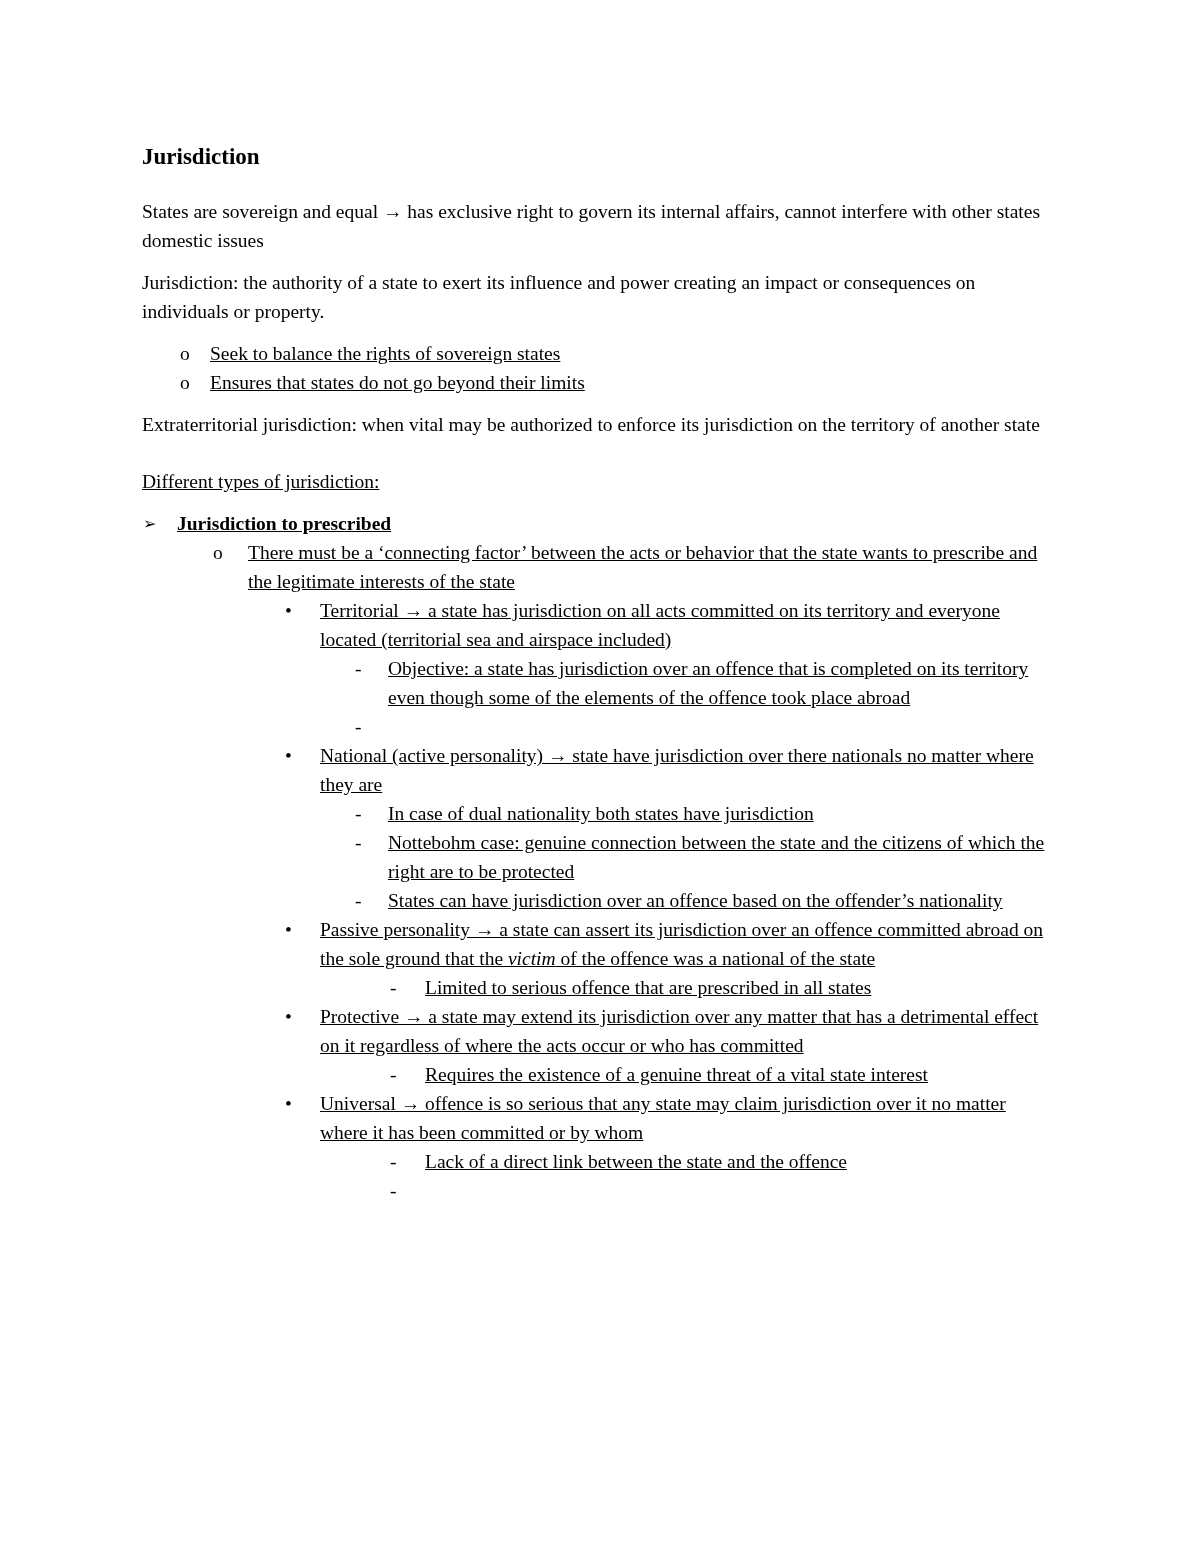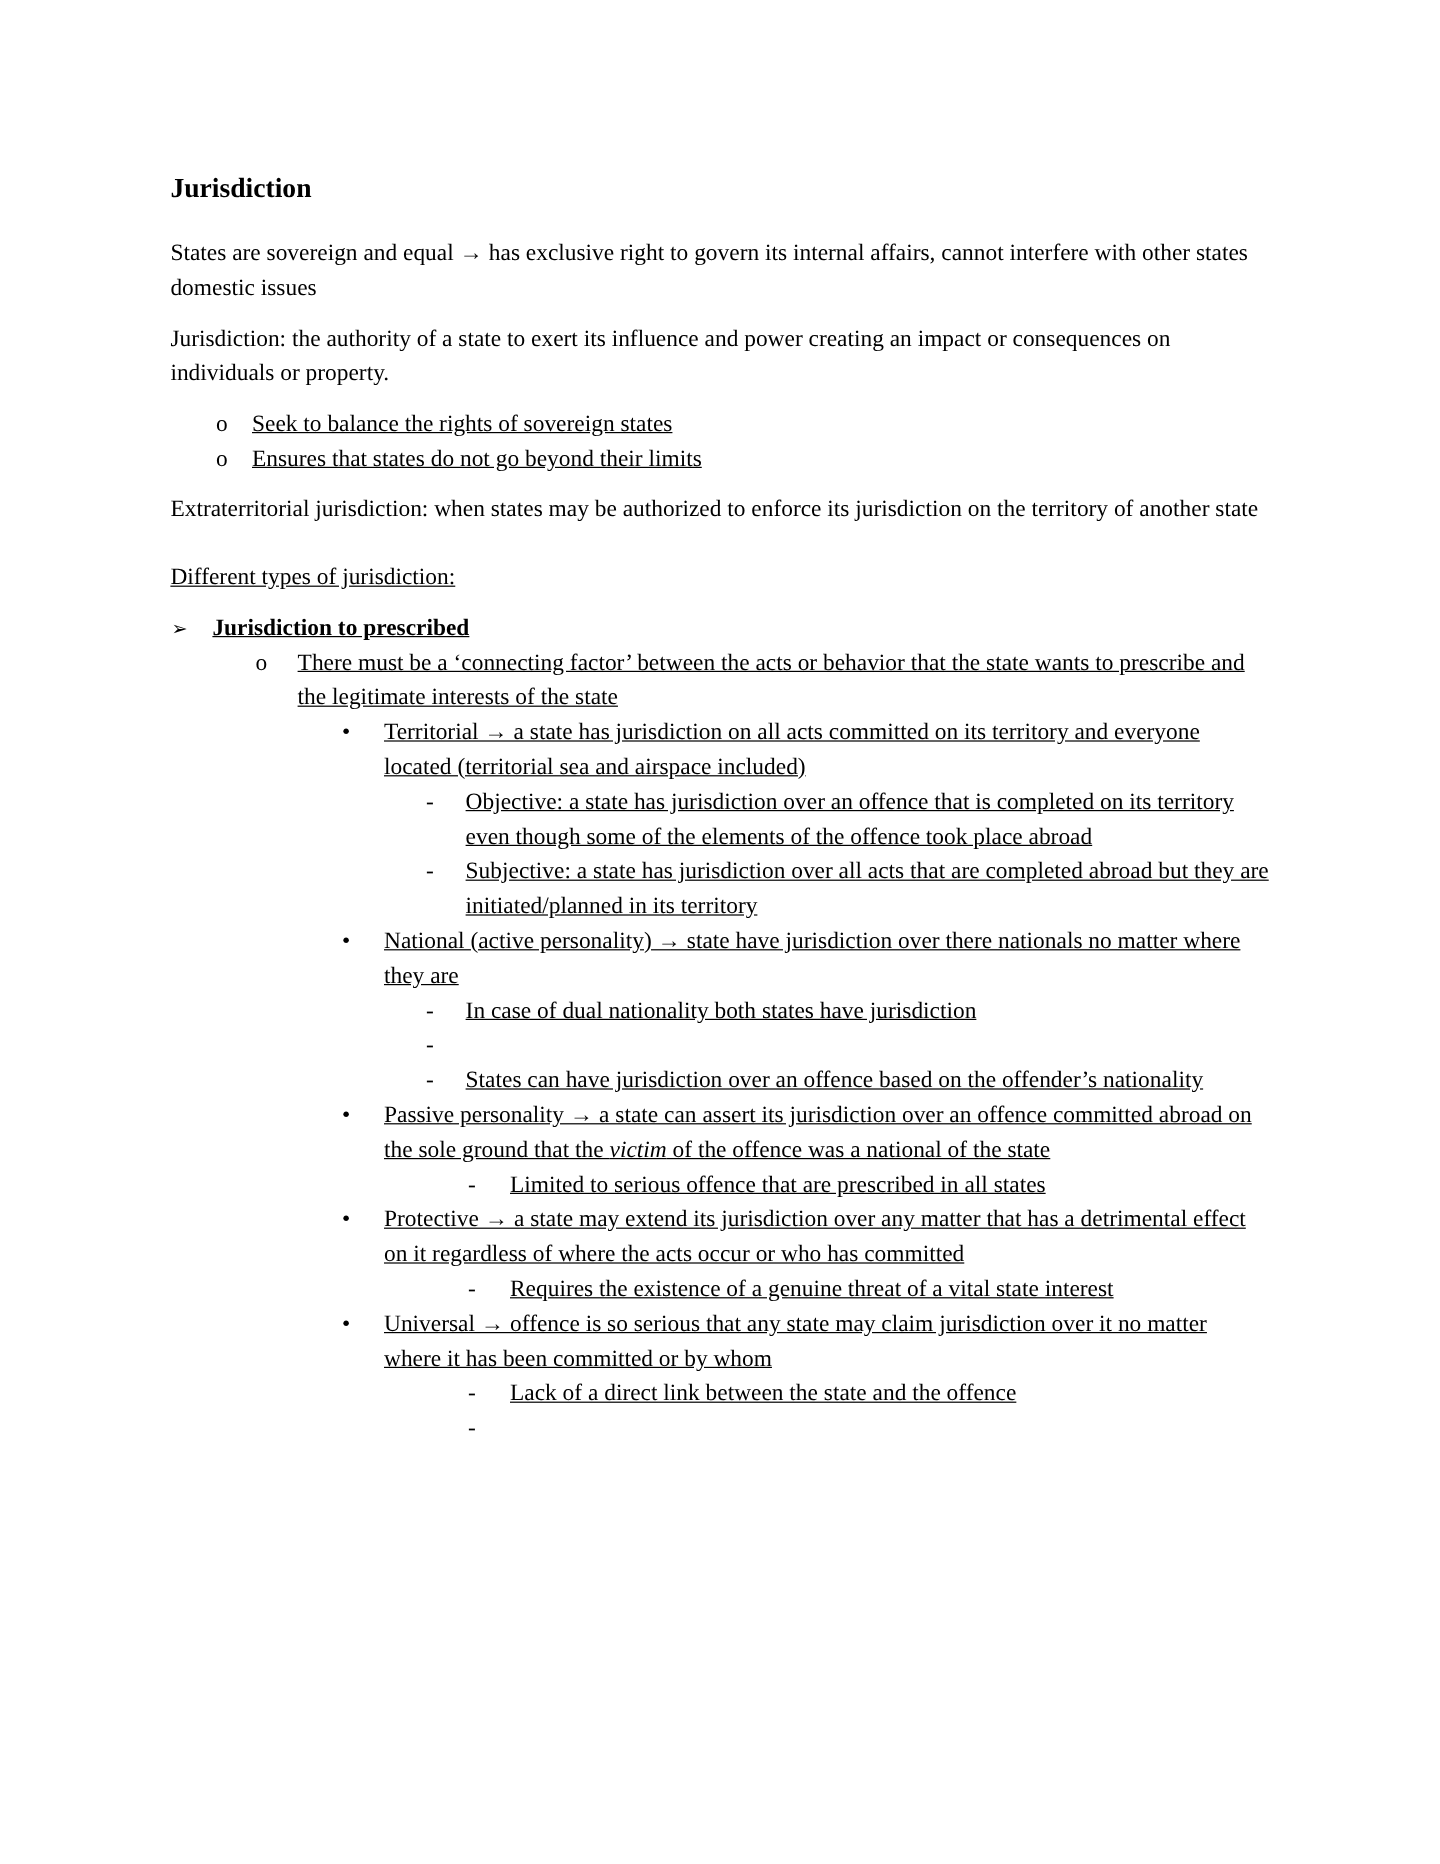--- a/index.html
+++ b/index.html
@@ -86,21 +86,21 @@
     <div class="li o1">
       <span class="marker">o</span>
       <span class="text">Seek to balance the rights of sovereign states</span>
     </div>
     <div class="li o1">
       <span class="marker">o</span>
       <span class="text">Ensures that states do not go beyond their limits</span>
     </div>
   </div>
 
-  <p class="body-text para">Extraterritorial jurisdiction: when states may be authorized to enforce its jurisdiction on the territory of another state</p>
+  <p class="body-text para">Extraterritorial jurisdiction: when vital may be authorized to enforce its jurisdiction on the territory of another state</p>
 
   <p class="body-text para underlined">Different types of jurisdiction:</p>
 
   <div>
 
     <div class="li arrow-li">
       <span class="marker bold">➢</span>
       <span class="text bold">Jurisdiction to prescribed</span>
     </div>
 
@@ -112,33 +112,33 @@
     <div class="li dot">
       <span class="marker">•</span>
       <span class="text">Territorial → a state has jurisdiction on all acts committed on its territory and everyone located (territorial sea and airspace included)</span>
     </div>
     <div class="li dashA">
       <span class="marker">-</span>
       <span class="text">Objective: a state has jurisdiction over an offence that is completed on its territory even though some of the elements of the offence took place abroad</span>
     </div>
     <div class="li dashA">
       <span class="marker">-</span>
-      <span class="text">Subjective: a state has jurisdiction over all acts that are completed abroad but they are initiated/planned in its territory</span>
     </div>
 
     <div class="li dot">
       <span class="marker">•</span>
       <span class="text">National (active personality) → state have jurisdiction over there nationals no matter where they are</span>
     </div>
     <div class="li dashA">
       <span class="marker">-</span>
       <span class="text">In case of dual nationality both states have jurisdiction</span>
     </div>
     <div class="li dashA">
       <span class="marker">-</span>
+      <span class="text">Nottebohm case: genuine connection between the state and the citizens of which the right are to be protected</span>
     </div>
     <div class="li dashA">
       <span class="marker">-</span>
       <span class="text">States can have jurisdiction over an offence based on the offender’s nationality</span>
     </div>
 
     <div class="li dot">
       <span class="marker">•</span>
       <span class="text"><span>Passive personality → a state can assert its jurisdiction over an offence committed abroad on the sole ground that the </span><span class="italic">victim</span><span> of the offence was a national of the state</span></span>
     </div>

